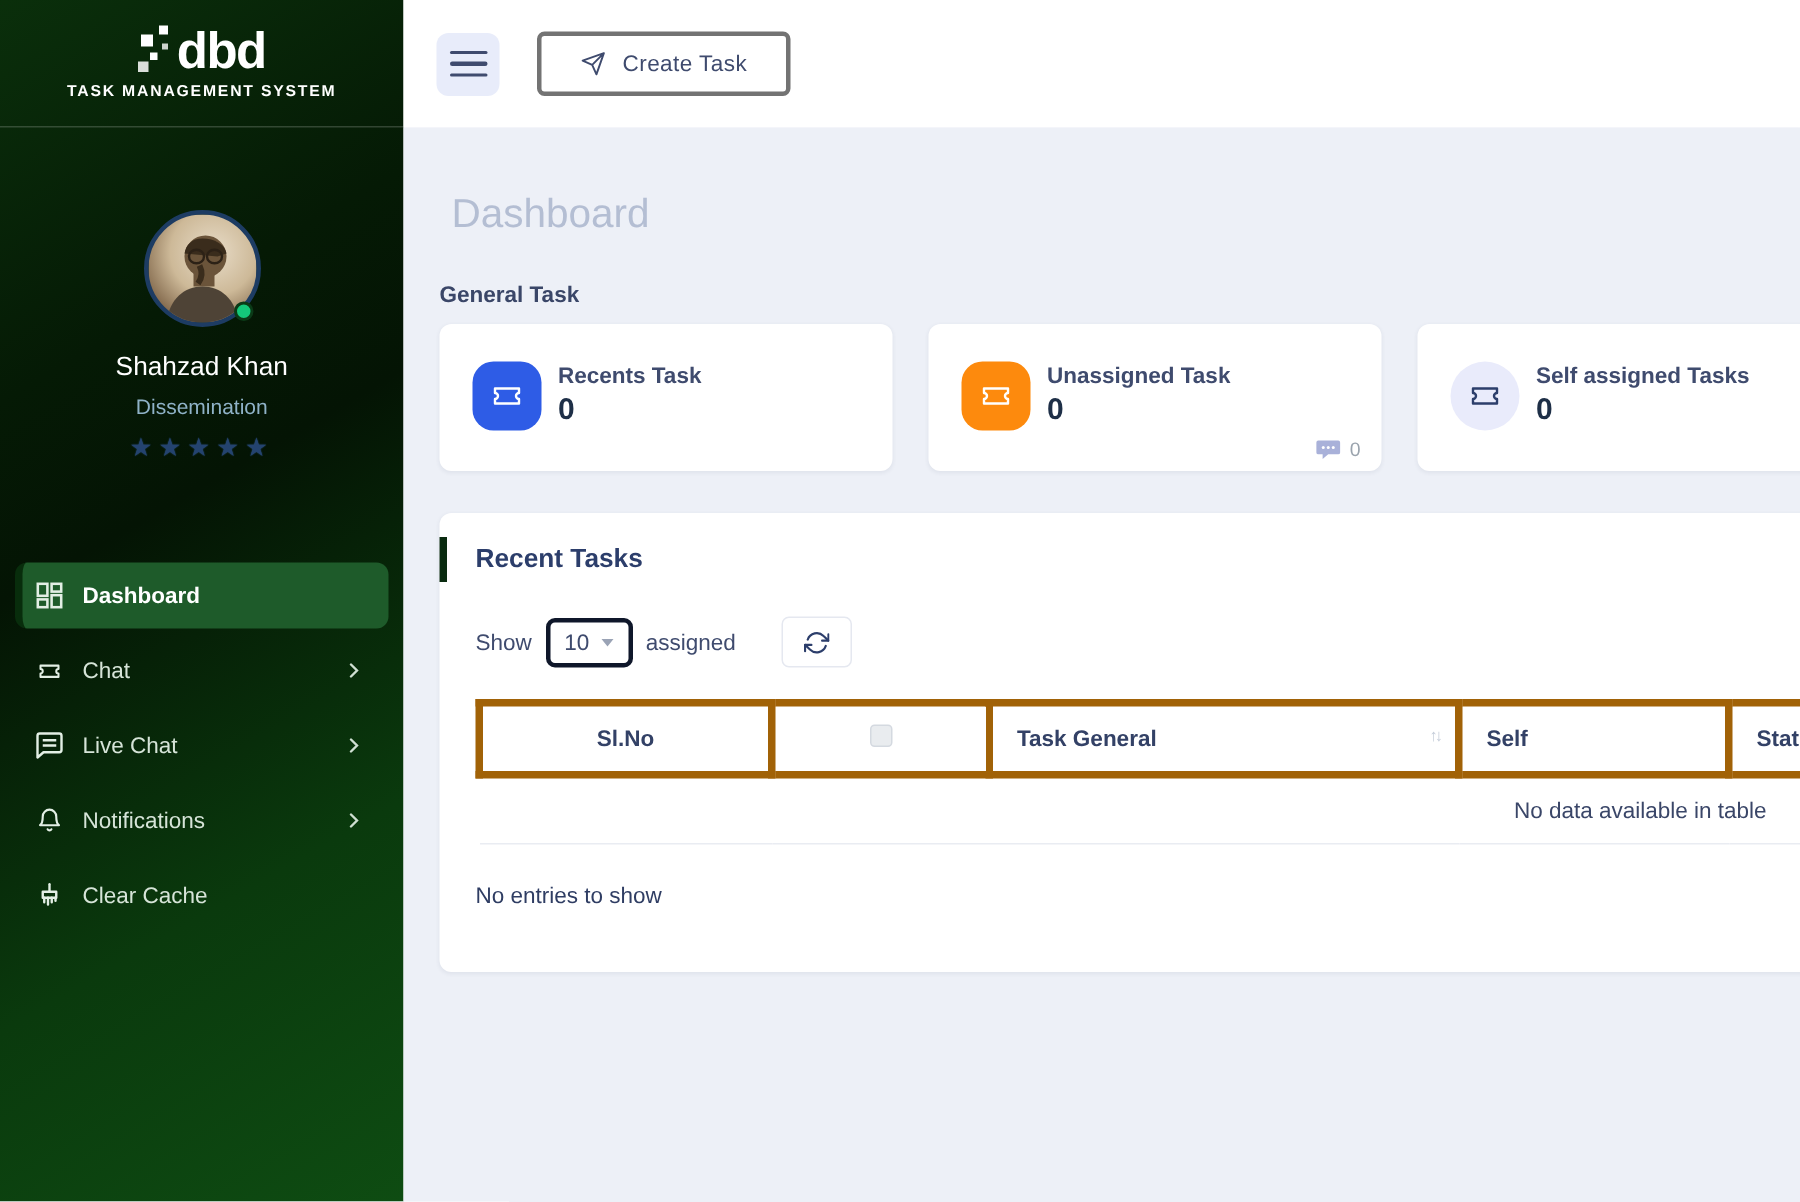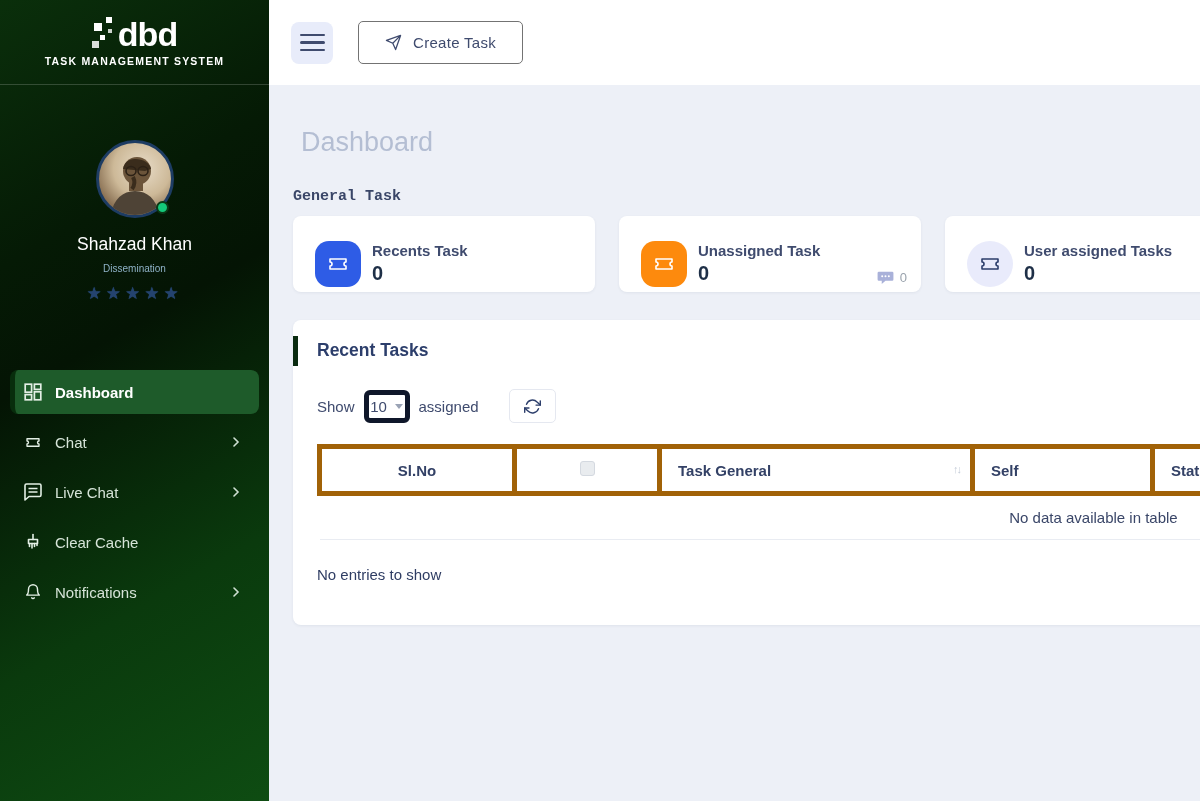--- a/index.html
+++ b/index.html
@@ -26,21 +26,21 @@
   .logo-subtitle { margin-top:4px; font-size:10.5px; font-weight:700; letter-spacing:1.2px; color:#ffffff; }
 
   .profile { display:flex; flex-direction:column; align-items:center; padding-top:27px; }
   .avatar-wrap { position:relative; width:78px; height:78px; }
   .avatar {
     width:78px; height:78px; border-radius:50%; border:3px solid #1d3c63; overflow:hidden;
     background:radial-gradient(circle at 60% 35%, #e8dcc8 0%, #cdb998 45%, #8a7154 75%, #4e3c28 100%);
   }
   .online-dot { position:absolute; right:5px; bottom:4px; width:13px; height:13px; border-radius:50%; background:#14c87a; border:2px solid #0b3a17; }
   .user-name { margin-top:16px; font-size:17.5px; color:#ffffff; font-weight:500; }
-  .user-role { margin-top:8px; font-size:10px; color:#8fb2c7; }
+  .user-role { margin-top:8px; font-size:14px; color:#8fb2c7; }
   .stars { margin-top:9px; font-size:17px; letter-spacing:4px; color:#24436f; text-shadow:0 0 1px #2f5589; }
 
   .menu { margin-top:38px; padding:0 10px; display:flex; flex-direction:column; }
   .menu-item {
     display:flex; align-items:center; height:44px; margin-bottom:6px;
     padding-left:14px; border-radius:8px; cursor:pointer; color:#d6e4d8;
   }
   .menu-item.active { background:#1e5b2a; border-left:5px solid #082d0c; padding-left:9px; }
   .menu-item .mi-icon { width:18px; height:18px; display:flex; align-items:center; justify-content:center; color:#e3efe5; }
   .menu-item .mi-label { margin-left:13px; font-size:15px; }
@@ -53,55 +53,55 @@
   .topbar {
     height:85px; background:#ffffff; display:flex; align-items:center; padding-left:22px;
     box-shadow:0 1px 2px rgba(50,60,90,0.06);
   }
   .menu-btn {
     width:42px; height:42px; background:#e8ecfa; border:none; border-radius:8px; cursor:pointer;
     display:flex; flex-direction:column; align-items:center; justify-content:center; gap:5px;
   }
   .menu-btn .bar { width:25px; height:2.5px; background:#3f4b6e; border-radius:2px; }
   .top-btn {
-    height:43px; margin-left:25px; padding:12px 26px; background:#ffffff; border:1px solid #737373; border-radius:5px;
+    height:43px; margin-left:25px; padding:12px 26px; background:#ffffff; border:3px solid #737373; border-radius:5px;
     display:flex; align-items:center; gap:11px; font-size:15px; color:#3f4b6e; cursor:pointer;
     font-family:"Liberation Sans", sans-serif; letter-spacing:.3px;
   }
   .top-btn + .top-btn { margin-left:13px; }
   .top-btn .tb-icon { color:#3f4b6e; }
 
   .content { flex:1; background:#edf0f7; overflow:hidden; position:relative; }
   .page-title { margin:42px 0 0 32px; font-size:27px; font-weight:500; color:#b4bed3; }
-  .section-label { margin:30px 0 0 24px; font-size:15px; font-weight:700; color:#3a4668;font-family:Liberation Mono, monospace; }
+  .section-label { margin:30px 0 0 24px; font-size:15px; font-weight:700; color:#3a4668; }
 
   .cards-row { margin:11px 0 0 24px; display:flex; gap:24px; width:980px; }
   .card {
-    position:relative; width:302px; min-width:302px; height:76px; background:#ffffff; border-radius:8px;
+    position:relative; width:302px; min-width:302px; height:98px; background:#ffffff; border-radius:8px;
     box-shadow:0 1px 3px rgba(40,50,90,0.07); padding:25px 22px; display:flex; align-items:flex-start;
   }
   .card-icon { width:46px; height:46px; border-radius:14px; display:flex; align-items:center; justify-content:center; }
   .card-icon.round { border-radius:50%; }
   .card-text { margin-left:11px; margin-top:1px; }
   .card-label { font-size:15px; font-weight:600; color:#3f4b6e; }
   .card-value { margin-top:3px; font-size:20px; font-weight:700; color:#1e2f47; }
   .comment-badge { position:absolute; right:14px; bottom:7px; display:flex; align-items:center; gap:6px; color:#a9b1d9; }
   .comment-badge .cb-count { font-size:13px; color:#9aa3ad; }
 
   .panel {
     position:relative; margin:28px 0 0 24px; width:1560px; background:#ffffff; border-radius:8px;
     box-shadow:0 1px 3px rgba(40,50,90,0.07); padding:20px 24px 42px;
   }
   .panel-accent { position:absolute; left:0; top:16px; width:5px; height:30px; background:#0a2b10; }
   .panel-title { font-size:17.5px; font-weight:700; color:#2c3e6b; }
 
   .controls { margin-top:28px; display:flex; align-items:center; }
   .ctl-text { font-size:15px; color:#3f4b6e; }
   .select-box {
-    width:46px; height:33px; margin:0 9px; border:5px solid #0f172a; border-radius:6px; background:#fff;
+    width:58px; height:33px; margin:0 9px; border:3px solid #0f172a; border-radius:6px; background:#fff;
     display:flex; align-items:center; justify-content:center; gap:8px; cursor:pointer;
   }
   .select-box .sel-val { font-size:15px; color:#3f4b6e; }
   .select-box .sel-caret { width:0; height:0; border-left:4.5px solid transparent; border-right:4.5px solid transparent; border-top:5px solid #9aa3b5; }
   .refresh-btn {
     width:47px; height:34px; margin-left:30px; background:#fff; border:1px solid #e5e8f0; border-radius:5px;
     display:flex; align-items:center; justify-content:center; cursor:pointer; color:#2c3e6b;
   }
 
   table.tasks { margin-top:21px; width:1548px; border-collapse:collapse; table-layout:fixed; }
@@ -193,42 +193,42 @@
         <span class="mi-label">Live Chat</span>
         <span class="mi-chevron">
           <svg width="10" height="10" viewBox="0 0 10 10" fill="none" stroke="currentColor" stroke-width="1.6" stroke-linecap="round">
               <path d="M3 1l4 4-4 4"></path>
             </svg>
         </span>
       </div>
 
       <div class="menu-item">
         <span class="mi-icon">
+          <svg width="18" height="18" viewBox="0 0 20 20" fill="none" stroke="currentColor" stroke-width="1.6" stroke-linecap="round" stroke-linejoin="round">
+            <path d="M15 7a5 5 0 0 0-10 0c0 5-2 6.5-2 6.5h14s-2-1.5-2-6.5"></path>
+            <path d="M8.6 16.5a1.6 1.6 0 0 0 2.8 0"></path>
+          </svg>
+        </span>
+        <span class="mi-label">Notifications</span>
+        <span class="mi-chevron">
+          <svg width="10" height="10" viewBox="0 0 10 10" fill="none" stroke="currentColor" stroke-width="1.6" stroke-linecap="round">
+              <path d="M3 1l4 4-4 4"></path>
+            </svg>
+        </span>
+      </div>
+
+      <div class="menu-item">
+        <span class="mi-icon">
           <svg width="18" height="18" viewBox="0 0 18 18" fill="none" stroke="currentColor" stroke-width="1.6" stroke-linecap="round" stroke-linejoin="round">
             <path d="M9 1.5v5"></path>
               <path d="M4.5 6.5h9v4h-9z"></path>
             <path d="M5.5 10.5v3M8 10.5v4.5M10.5 10.5v3M13 10.5v2"></path>
           </svg>
         </span>
         <span class="mi-label">Clear Cache</span>
-      </div>
-
-      <div class="menu-item">
-        <span class="mi-icon">
-          <svg width="18" height="18" viewBox="0 0 20 20" fill="none" stroke="currentColor" stroke-width="1.6" stroke-linecap="round" stroke-linejoin="round">
-            <path d="M15 7a5 5 0 0 0-10 0c0 5-2 6.5-2 6.5h14s-2-1.5-2-6.5"></path>
-            <path d="M8.6 16.5a1.6 1.6 0 0 0 2.8 0"></path>
-          </svg>
-        </span>
-        <span class="mi-label">Notifications</span>
-        <span class="mi-chevron">
-          <svg width="10" height="10" viewBox="0 0 10 10" fill="none" stroke="currentColor" stroke-width="1.6" stroke-linecap="round">
-              <path d="M3 1l4 4-4 4"></path>
-            </svg>
-        </span>
       </div>
     </nav>
   </aside>
 
   <div class="main">
     <header class="topbar">
       <button class="menu-btn">
         <span class="bar"></span>
         <span class="bar"></span>
         <span class="bar"></span>
@@ -283,21 +283,21 @@
           </div>
         </div>
 
         <div class="card">
           <div class="card-icon round" style="background: rgb(233, 235, 251); color: rgb(44, 62, 107);">
             <svg width="24" height="24" viewBox="0 0 24 24" fill="none" stroke="currentColor" stroke-width="1.6" stroke-linejoin="round">
               <path d="M4 7h16v3a2 2 0 0 0 0 4v3H4v-3a2 2 0 0 0 0-4z"></path>
             </svg>
           </div>
           <div class="card-text">
-            <div class="card-label">User assigned Tasks</div>
+            <div class="card-label">Self assigned Tasks</div>
             <div class="card-value">0</div>
           </div>
         </div>
       </div>
 
       <section class="panel">
         <span class="panel-accent"></span>
         <h2 class="panel-title">Recent Tasks</h2>
 
         <div class="controls">

